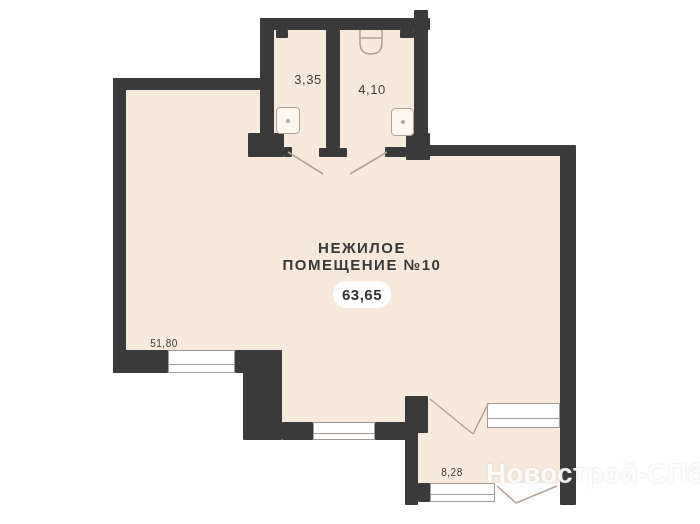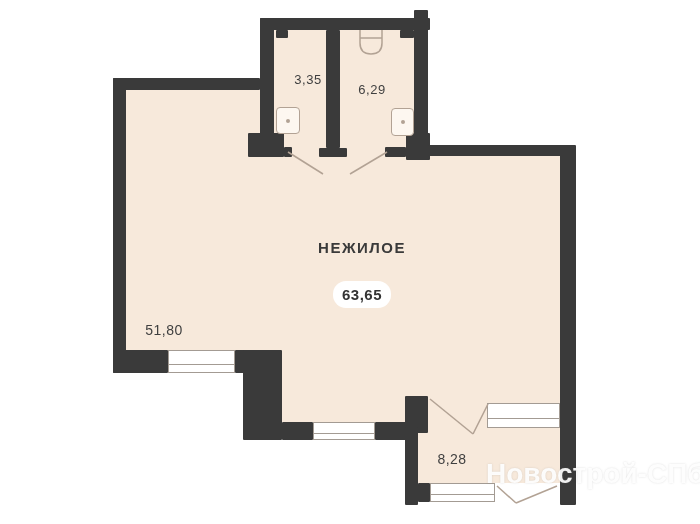--- a/index.html
+++ b/index.html
@@ -25,21 +25,21 @@
     border:1.5px solid #b2a294;border-radius:4px;box-sizing:border-box;
   }
   .sink .dot{
     position:absolute;left:50%;top:50%;width:4px;height:4px;
     margin:-2px 0 0 -2px;border-radius:50%;background:#b2a294;
   }
   .room-label{
     position:absolute;transform:translateX(-50%);
     color:#3f3f3f;font-size:13px;letter-spacing:0.5px;white-space:nowrap;
   }
-  .room-label.big{font-size:14px;}
+  .room-label.big{font-size:10px;margin-top:16px;}
   .plan-title{
     position:absolute;left:362px;transform:translateX(-50%);
     color:#3a3a3a;font-size:15px;font-weight:600;letter-spacing:1.5px;
     white-space:nowrap;text-align:center;
   }
   .total-badge{
     position:absolute;left:333px;top:281px;width:58px;height:27px;
     background:#ffffff;border-radius:13px;
     display:flex;align-items:center;justify-content:center;
     color:#333;font-size:15px;font-weight:700;letter-spacing:0.5px;
@@ -116,25 +116,26 @@
       <line x1="430" y1="399" x2="473" y2="434"></line>
       <line x1="488" y1="404" x2="473" y2="434"></line>
       <line x1="497" y1="486" x2="516" y2="503"></line>
       <line x1="557" y1="486" x2="516" y2="503"></line>
       <path d="M360,30 L360,43 Q360,54 371,54 Q382,54 382,43 L382,30"></path>
       <line x1="360" y1="38" x2="382" y2="38"></line>
     </g>
   </svg>
 
   <div class="room-label" style="left:308px;top:72px;">3,35</div>
-  <div class="room-label" style="left:372px;top:82px;">6,29</div>
+  <div class="room-label" style="left:372px;top:82px;">4,10</div>
   <div class="room-label big" style="left:164px;top:322px;">51,80</div>
   <div class="room-label big" style="left:452px;top:451px;">8,28</div>
 
   <div class="plan-title" style="top:239px;">НЕЖИЛОЕ</div>
+  <div class="plan-title" style="top:256px;">ПОМЕЩЕНИЕ №10</div>
 
   <div class="total-badge">
     <span>63,65</span>
   </div>
 
   <div class="watermark">Новострой-СПб</div>
 
 </div>
 
 </body></html>

